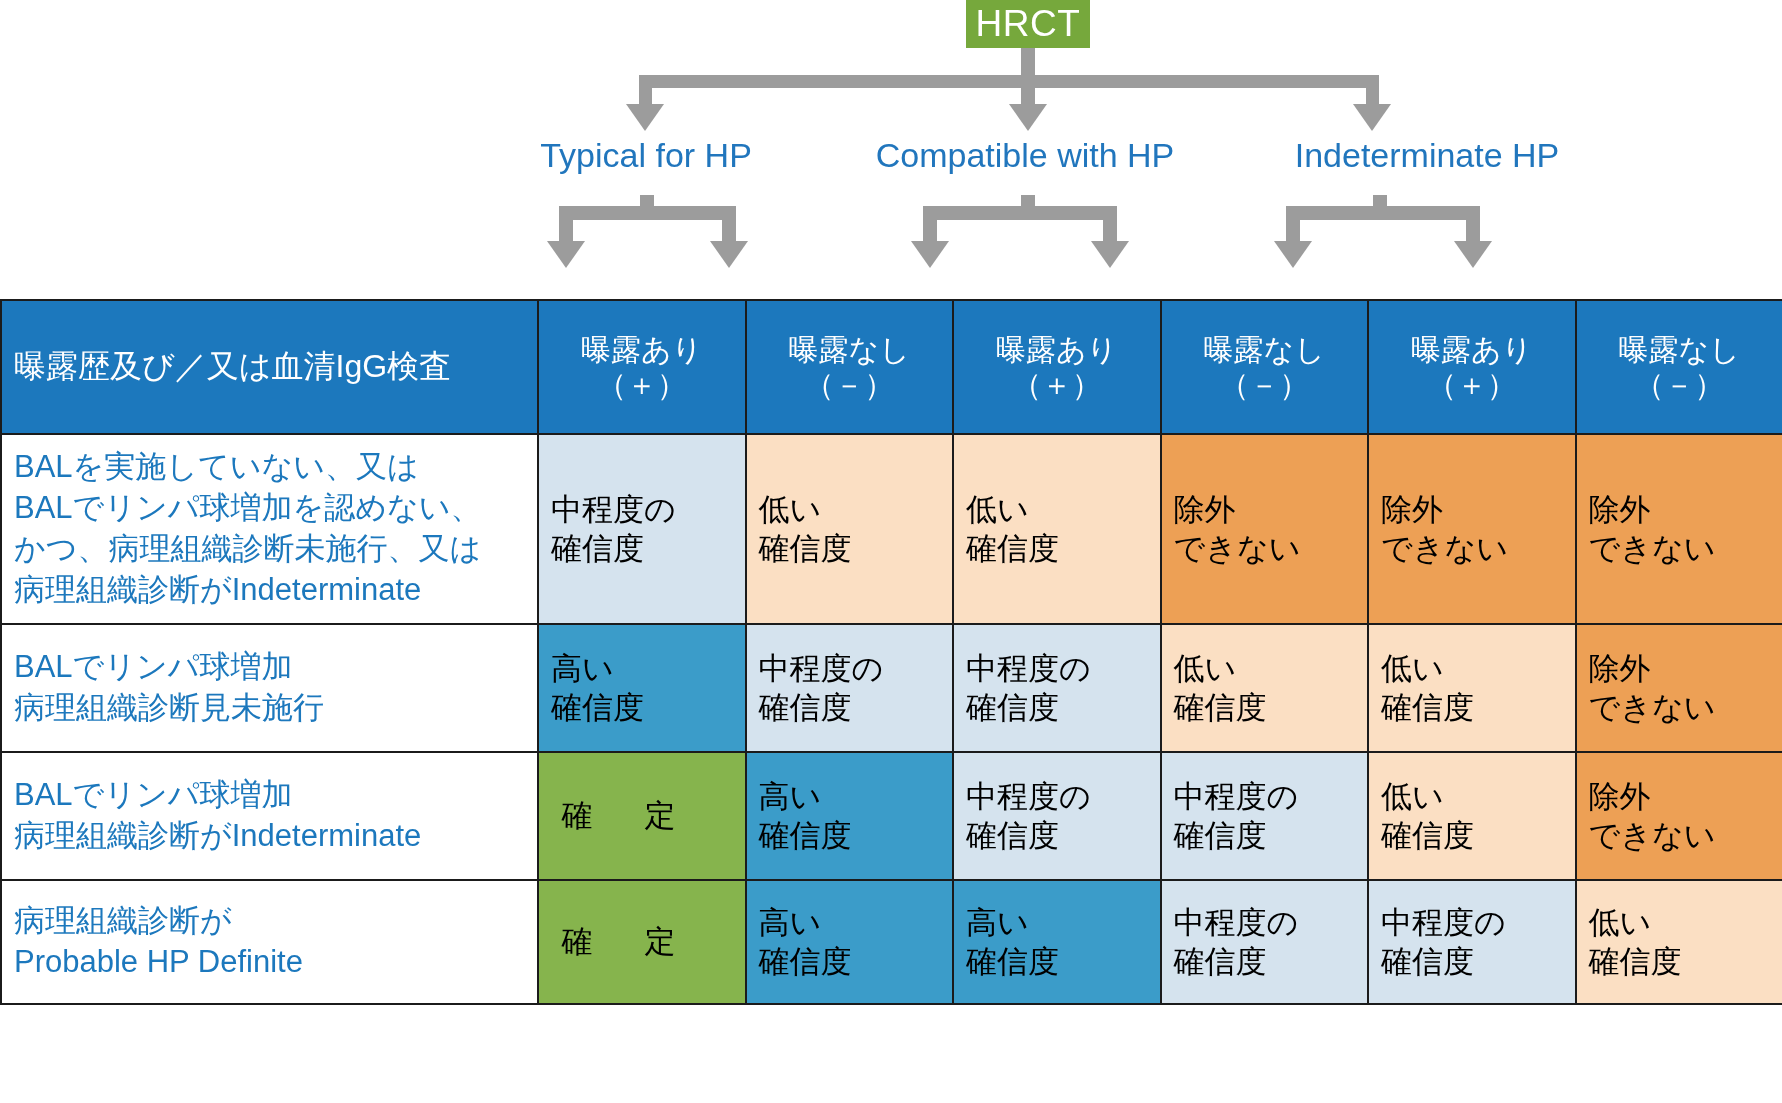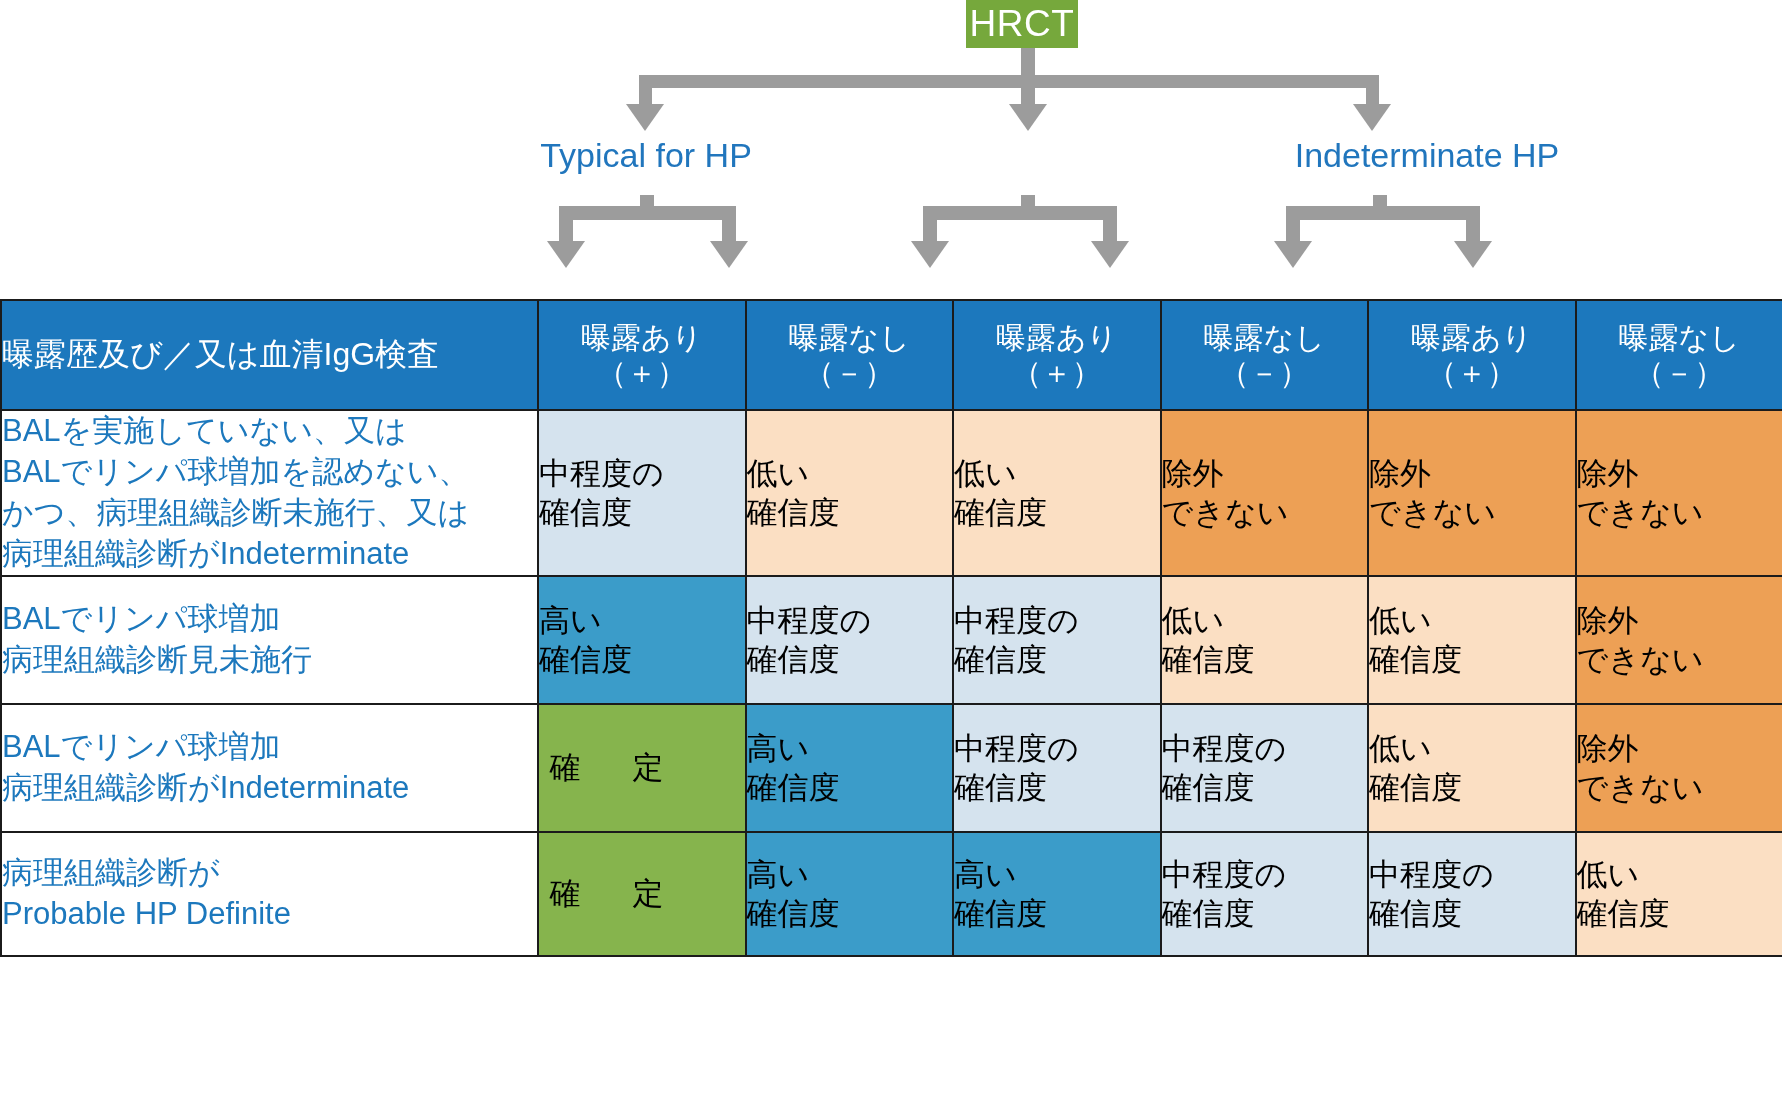--- a/index.html
+++ b/index.html
@@ -61,21 +61,21 @@
     top: 299px;
     width: 1782px;
     border-collapse: collapse;
     table-layout: fixed;
   }
   #matrix col.c0 { width: 537px; }
   #matrix col.cx { width: 207.5px; }
 
   #matrix th, #matrix td {
     border: 2px solid #1b1b1b;
-    padding: 0;
+    padding: 12px;
     vertical-align: middle;
   }
   thead th {
     background: #1c78bd;
     color: #ffffff;
     border-color: #ffffff;
     border-top: 2px solid #1c78bd;
     height: 108px;
     font-weight: normal;
     line-height: 1.18;
@@ -120,39 +120,42 @@
 
   .spaced { letter-spacing: 0.34em; padding-left: 0.34em; }
   .rl { display: block; }
   sup.star { font-size: 0.62em; vertical-align: super; line-height: 0; }
 </style>
 </head>
 <body>
 
 <div id="flowchart">
 
-  <div class="node-box" style="left:966px; top:0px; width:112px; height:48px;">
+  <div class="node-box" style="left:966px; top:0px; width:124px; height:48px;">
     <span>HRCT</span>
   </div>
 
   <div class="conn" style="left:1021px; top:48px; width:14px; height:32px;"></div>
 
   <div class="conn" style="left:639px; top:75px; width:740px; height:13px;"></div>
 
   <div class="conn" style="left:639px; top:75px; width:13px; height:34px;"></div>
   <div class="arrow-head" style="left:626px; top:104px;"></div>
 
   <div class="conn" style="left:1021px; top:75px; width:14px; height:34px;"></div>
   <div class="arrow-head" style="left:1009px; top:104px;"></div>
 
   <div class="conn" style="left:1366px; top:75px; width:13px; height:34px;"></div>
   <div class="arrow-head" style="left:1353px; top:104px;"></div>
 
   <div class="branch-label" style="left:646px; top:136px;">
     <span>Typical for HP</span>
+  </div>
+  <div class="branch-label" style="left:1025px; top:136px;">
+    <span>Compatible with HP</span>
   </div>
   <div class="branch-label" style="left:1427px; top:136px;">
     <span>Indeterminate HP</span>
   </div>
 
   <div class="conn" style="left:640px; top:195px; width:14px; height:25px;"></div>
   <div class="conn" style="left:559px; top:206px; width:177px; height:14px;"></div>
   <div class="conn" style="left:559px; top:206px; width:14px; height:40px;"></div>
   <div class="arrow-head" style="left:547px; top:241px;"></div>
   <div class="conn" style="left:722px; top:206px; width:14px; height:40px;"></div>

